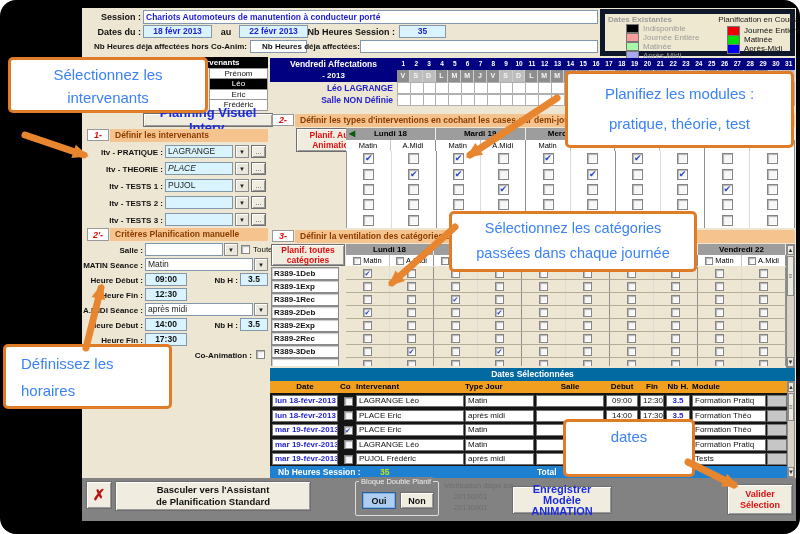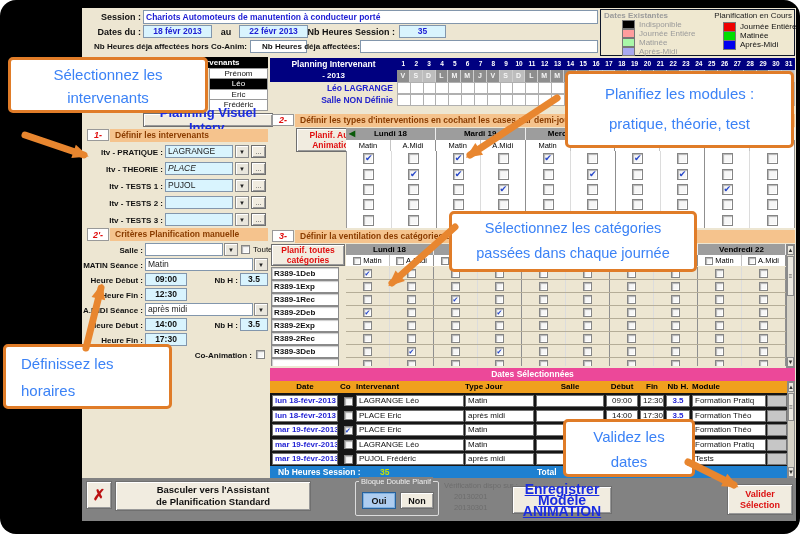--- a/index.html
+++ b/index.html
@@ -13,21 +13,21 @@
   .fld{background:#fff;border:1px solid #8296ac;font-size:8.5px;line-height:11px;color:#1f1fd4;font-weight:bold;padding:0 2px;white-space:nowrap;overflow:hidden;}
   .fld.cy{background:#D9F4FE;}
   .fld.ctr{text-align:center;}
   .fld.plain{color:#222;font-weight:normal;}
   .btn3d{background:#f1ece0;border:1px solid #6f6f6f;box-shadow:inset 1px 1px 0 #ffffff, inset -1px -1px 0 #9a9a9a;display:flex;align-items:center;justify-content:center;text-align:center;cursor:default;}
   .ddbtn{background:#e9e6dc;border:1px solid #8a8a8a;box-shadow:inset 1px 1px 0 #fff;font-size:6px;color:#222;display:flex;align-items:center;justify-content:center;}
   .cb{width:11px;height:11px;background:#f7f7f7;border:1px solid #858585;box-shadow:inset 1px 1px 1px rgba(0,0,0,.28), inset -1px -1px 0 #fff;display:flex;align-items:center;justify-content:center;font-size:9px;line-height:1;color:#2747c8;box-sizing:border-box;}
   .cb.sm{width:9px;height:9px;font-size:7px;}
   .cb.tn{width:8px;height:8px;font-size:6px;}
   
-  .legend{background:#EFE8D0;border:1px solid #0f172a;}
+  .legend{background:#EFE8D0;border:5px solid #0f172a;}
   .lgitem{display:flex;align-items:center;height:9px;}
   .chip{width:11px;height:7px;margin-right:4px;border:1px solid #777;flex:none;}
   
   .navy{background:#000080;color:#fff;}
   .pnum{flex:1;text-align:center;font-size:6.5px;font-weight:bold;color:#fff;line-height:12px;}
   .plet{flex:1;text-align:center;font-size:7px;font-weight:bold;color:#f6f6f6;line-height:11px;background:#8e8e8e;border-right:1px solid #cfcfcf;box-sizing:border-box;}
   .plet.we{background:#bdbdbd;}
   .prow{display:flex;height:12px;}
   .plab{width:123px;text-align:right;font-size:8.5px;font-weight:bold;color:#2222cc;line-height:12px;padding-right:4px;white-space:nowrap;}
   .pcells{flex:1;display:flex;}
@@ -127,21 +127,21 @@
           <div style="font-size: 8px; color: rgb(17, 17, 17); white-space: nowrap;">Matinée</div>
         </div>
         <div class="lgitem">
           <div class="chip" style="background: rgb(0, 0, 238); height: 8px;"></div>
           <div style="font-size: 8px; color: rgb(17, 17, 17); white-space: nowrap;">Après-Midi</div>
         </div>
       </div>
   </div>
 
   <div class="abs navy" style="left:270px;top:58px;width:525px;height:12px;">
-    <div class="abs" style="left:0;top:0;width:127px;text-align:center;font-size:8.5px;font-weight:bold;line-height:12px;">Planning Intervenant</div>
+    <div class="abs" style="left:0;top:0;width:127px;text-align:center;font-size:8.5px;font-weight:bold;line-height:12px;">Vendredi Affectations</div>
     <div class="abs" style="left:127px;top:0;right:0;height:12px;display:flex;">
         <div class="pnum">1</div>
         <div class="pnum">2</div>
         <div class="pnum">3</div>
         <div class="pnum">4</div>
         <div class="pnum">5</div>
         <div class="pnum">6</div>
         <div class="pnum">7</div>
         <div class="pnum">8</div>
         <div class="pnum">9</div>
@@ -884,21 +884,21 @@
           </div>
         </div>
       </div>
     </div>
   <div class="abs sb" style="left:786px;top:244px;width:9px;height:124px;">
     <div class="sbbtn" style="top:0;">▲</div>
     <div class="sbthumb" style="top:11px;height:40px;">≡</div>
     <div class="sbbtn" style="bottom:0;">▼</div>
   </div>
 
-  <div class="abs" style="left:270px;top:368px;width:525px;height:13px;background:#ec4899;color:#fff;font-size:8.5px;font-weight:bold;text-align:center;line-height:13px;">Dates Sélectionnées</div>
+  <div class="abs" style="left:270px;top:368px;width:525px;height:13px;background:#0369a1;color:#fff;font-size:8.5px;font-weight:bold;text-align:center;line-height:13px;">Dates Sélectionnées</div>
   <div class="abs" style="left:270px;top:381px;width:517px;height:12px;background:#f0a01e;">
     <div class="hcell" style="left:2px;width:66px;text-align:center;">Date</div>
     <div class="hcell" style="left:70px;width:16px;">Co</div>
     <div class="hcell" style="left:86px;">Intervenant</div>
     <div class="hcell" style="left:195px;">Type Jour</div>
     <div class="hcell" style="left:266px;width:68px;text-align:center;">Salle</div>
     <div class="hcell" style="left:336px;width:32px;text-align:center;">Début</div>
     <div class="hcell" style="left:370px;width:24px;text-align:center;">Fin</div>
     <div class="hcell" style="left:396px;width:24px;text-align:center;">Nb H.</div>
     <div class="hcell" style="left:422px;">Module</div>
@@ -994,21 +994,21 @@
   </div>
   <div class="abs" style="left:355px;top:481px;width:84px;height:35px;border:1px solid #dcdcdc;border-radius:2px;"></div>
   <div class="abs" style="left:359px;top:477px;font-size:7.5px;color:#f0f0f0;background:#828282;padding:0 2px;white-space:nowrap;">Bloque Double Planif</div>
   <div class="abs" style="left:362px;top:492px;width:34px;height:17px;background:#aecdf0;border:1px solid #26619c;box-shadow:0 0 0 1px #7fb0e0 inset;font-size:9px;font-weight:bold;color:#111;display:flex;align-items:center;justify-content:center;">Oui</div>
   <div class="abs btn3d" style="left:400px;top:492px;width:34px;height:17px;font-size:9px;font-weight:bold;color:#111;">Non</div>
   <div class="abs" style="left:444px;top:480px;font-size:7.5px;color:#6d6d6d;line-height:11px;">
     <div>Vérification dispo sur :</div>
     <div style="padding-left:10px;">20130201</div>
     <div style="padding-left:10px;">20130301</div>
   </div>
-  <div class="abs btn3d" style="left:512px;top:486px;width:100px;height:28px;flex-direction:column;font-size:14px;font-weight:bold;color:#1a2ce0;line-height:11px;text-decoration:underline;">
+  <div class="abs btn3d" style="left:512px;top:486px;width:100px;height:28px;flex-direction:column;font-size:11px;font-weight:bold;color:#1a2ce0;line-height:11px;">
     <div>Enregistrer Modèle</div>
     <div>ANIMATION</div>
   </div>
   <div class="abs btn3d" style="left:727px;top:484px;width:66px;height:31px;flex-direction:column;font-size:9px;font-weight:bold;color:#dd1111;line-height:11px;">
     <div>Valider</div>
     <div>Sélection</div>
   </div>
 
   <div class="callout" style="left:8px;top:57px;width:200px;height:56px;font-size:15px;line-height:23px;padding-top:3px;">
     <div>Sélectionnez les</div>
@@ -1020,21 +1020,20 @@
   </div>
   <div class="callout" style="left:449px;top:211px;width:248px;height:61px;font-size:14.5px;line-height:25px;padding-top:2px;">
     <div>Sélectionnez les catégories</div>
     <div>passées dans chaque journée</div>
   </div>
   <div class="callout" style="left:3px;top:344px;width:169px;height:65px;font-size:15px;line-height:27px;padding-top:3px;text-align:left;padding-left:15px;">
     <div>Définissez les</div>
     <div>horaires</div>
   </div>
   <div class="callout" style="left:563px;top:419px;width:132px;height:58px;font-size:15px;line-height:25px;padding-top:2px;">
-    <div>Validez les</div>
     <div>dates</div>
   </div>
 
   <svg class="arrows" width="800" height="534">
     <defs>
       <marker id="ah" markerUnits="userSpaceOnUse" markerWidth="20" markerHeight="20" refX="13" refY="10" orient="auto">
         <path d="M2,3 L18,10 L2,17 Z" fill="#e8862f"></path>
       </marker>
     </defs>
     <line x1="25" y1="135" x2="84" y2="155" stroke="#e8862f" stroke-width="7" stroke-linecap="round" marker-end="url(#ah)"></line>

